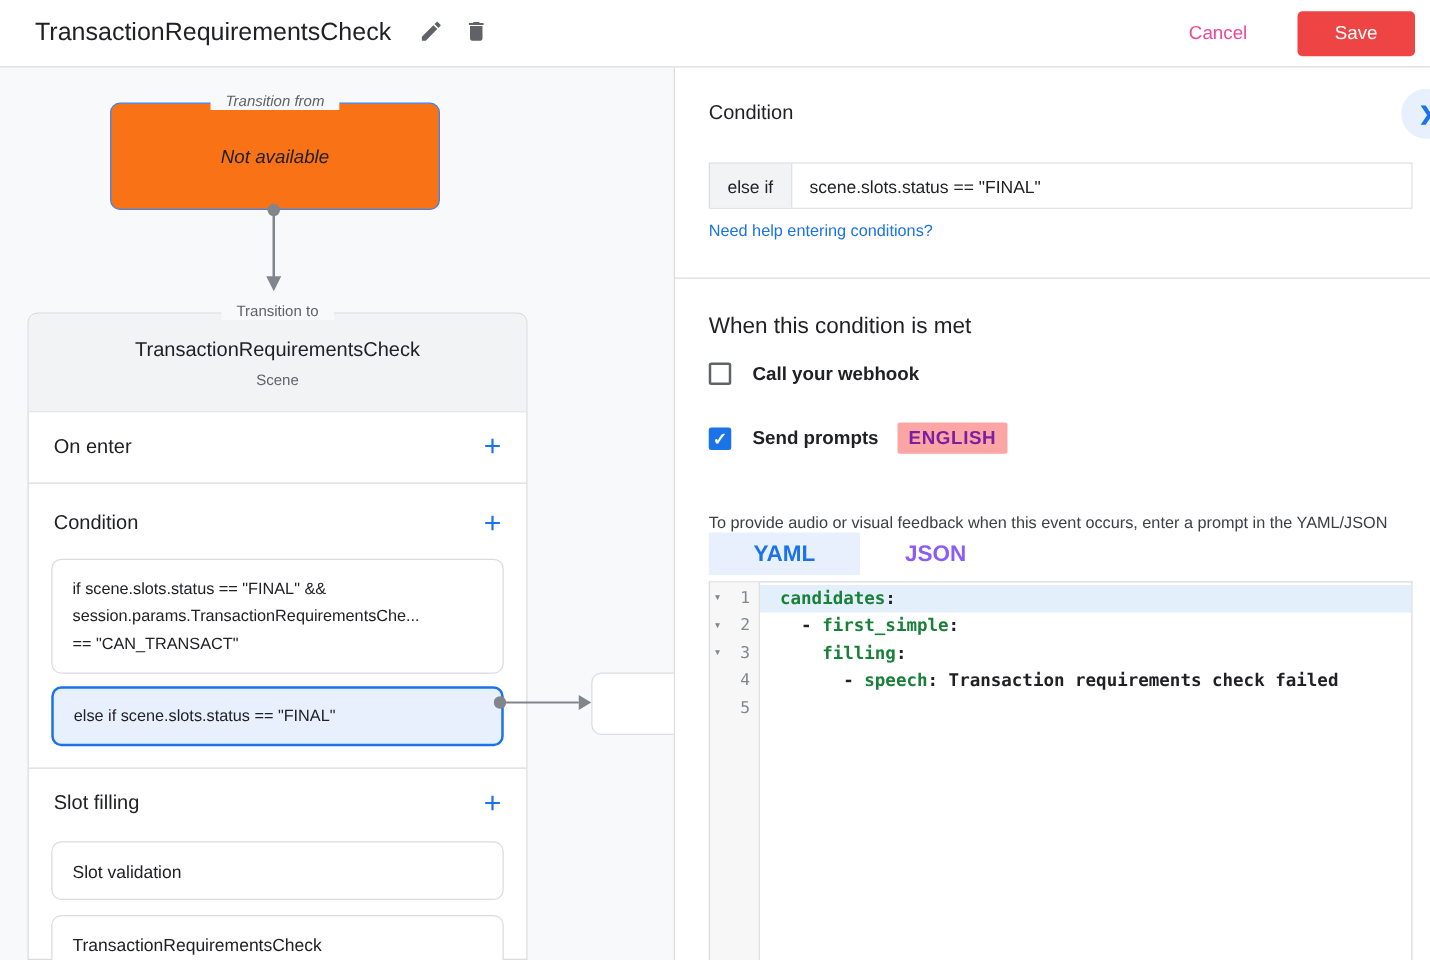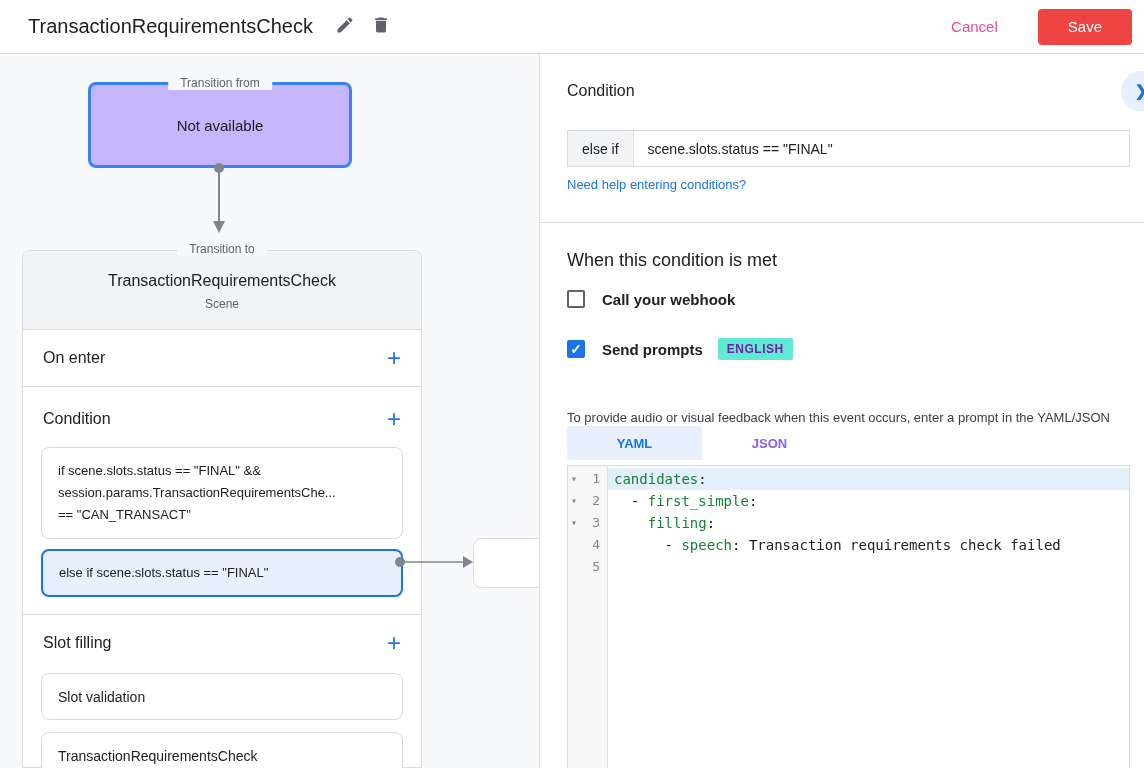--- a/index.html
+++ b/index.html
@@ -19,22 +19,22 @@
   .cancel-btn { border:none; background:transparent; color:#ec4899; font-size:15px; font-weight:500;
                 cursor:pointer; margin-right:40px; font-family:inherit; }
   .save-btn { background:#ef4444; color:#fff; border:none; border-radius:4px; height:36px;
               padding:0 30px; font-size:15px; font-weight:500; cursor:pointer; margin-right:12px; font-family:inherit; }
 
   
   #canvas { position:absolute; left:0; top:54px; width:540px; height:714px; background:#f8f9fa;
             border-right:1px solid #dadce0; overflow:hidden; }
   .legend { position:absolute; top:-9px; left:50%; transform:translateX(-50%); background:#f8f9fa;
             padding:0 12px; font-size:12px; color:#5f6368; white-space:nowrap; }
-  .tfrom { position:absolute; left:88px; top:28px; width:264px; height:86px; background:#c4b5fd;
-           border:3px solid #3b82f6; border-radius:8px; display:flex; align-items:center; justify-content:center; }
+  .tfrom { position:absolute; left:88px; top:28px; width:264px; height:86px; background:#f97316;
+           border:1px solid #3b82f6; border-radius:8px; display:flex; align-items:center; justify-content:center;font-style:italic; }
   .tfrom-text { font-size:15px; color:#202124; }
   .down-arrow { position:absolute; left:205px; top:109px; }
   .scard { position:absolute; left:22px; top:196px; width:400px; height:518px; background:#fff;
            border:1px solid #dadce0; border-radius:8px 8px 0 0; }
   .scard-head { height:79px; background:#f1f3f4; border-bottom:1px solid #dadce0; border-radius:8px 8px 0 0;
                 text-align:center; padding-top:21px; }
   .scard-title { font-size:16px; color:#202124; }
   .scard-sub { font-size:12px; color:#5f6368; margin-top:7px; }
   .srow { display:flex; align-items:center; justify-content:space-between; padding:16px 20px; }
   .row-onenter { height:57px; border-bottom:1px solid #dadce0; }
@@ -72,42 +72,42 @@
   .divider { position:absolute; left:0; top:168px; width:604px; border-top:1px solid #dadce0; }
   .h2 { position:absolute; left:27px; top:196px; font-size:18px; color:#202124; font-weight:400; }
   .chk-row { position:absolute; left:27px; display:flex; align-items:center;text-align:center; }
   .chk-row-1 { top:236px; }
   .chk-row-2 { top:284px; }
   .chk { width:18px; height:18px; border:2px solid #5f6368; border-radius:2px; background:#fff;
          cursor:pointer; margin-right:17px; flex:0 0 auto; }
   .chk.checked { background:#1a73e8; border-color:#1a73e8; color:#fff; display:flex; align-items:center;
                  justify-content:center; font-size:14px; font-weight:700; }
   .chk-label { font-size:15px; font-weight:700; color:#202124; }
-  .lang-badge { margin-left:15px; background:#5eead4; color:#7b1fa2; font-size:12px; font-weight:700;
+  .lang-badge { margin-left:15px; background:#fca5a5; color:#7b1fa2; font-size:15px; font-weight:700;
                 letter-spacing:.5px; padding:4px 9px; border-radius:2px; }
   .para { position:absolute; left:27px; top:320px; width:576px; font-size:13px; line-height:19px; color:#3c4043;margin-top:34px; }
   .para a { color:#1a73e8; text-decoration:none; cursor:pointer; }
   .tabs { position:absolute; left:27px; top:372px; display:flex; }
-  .tab { width:135px; height:34px; display:flex; align-items:center; justify-content:center;
-         font-size:13px; font-weight:700; cursor:pointer; }
+  .tab { width:121px; height:34px; display:flex; align-items:center; justify-content:center;
+         font-size:18px; font-weight:700; cursor:pointer; }
   .tab.active { background:#e8f0fe; color:#1a73e8; }
   .tab.inactive { color:#8b5cf6; background:transparent; }
 
   
   .editor { position:absolute; left:27px; top:411px; width:563px; height:303px;
             border:1px solid #dadce0; border-bottom:none; background:#fff;
             font-family:"DejaVu Sans Mono", monospace; font-size:14px; }
   .gutter-bg { position:absolute; left:0; top:0; width:40px; height:100%; background:#f7f7f7;
                border-right:1px solid #e0e0e0; }
   .ed-lines { position:relative; padding-top:2px; }
   .ed-line { display:flex; height:22px; line-height:22px; cursor:text; }
   .ed-gutter { width:40px; flex:0 0 auto; display:flex; align-items:center; position:relative; }
   .fold { position:absolute; left:3px; color:#80868b; font-size:10px; cursor:pointer; }
   .lnum { position:absolute; right:8px; color:#80868b; font-size:13px; }
-  .ed-code { flex:1; padding-left:6px; white-space:pre; color:#202124; }
+  .ed-code { flex:1; padding-left:16px; white-space:pre; color:#202124;font-weight:bold; }
   .ed-line.active .ed-code { background:#e3effb; }
   .ed-code .key { color:#188038; }
   .ed-code .pre, .ed-code .punc, .ed-code .val { color:#202124; }
 </style>
 </head>
 <body>
 
 <div id="app">
 
   <div id="header">

